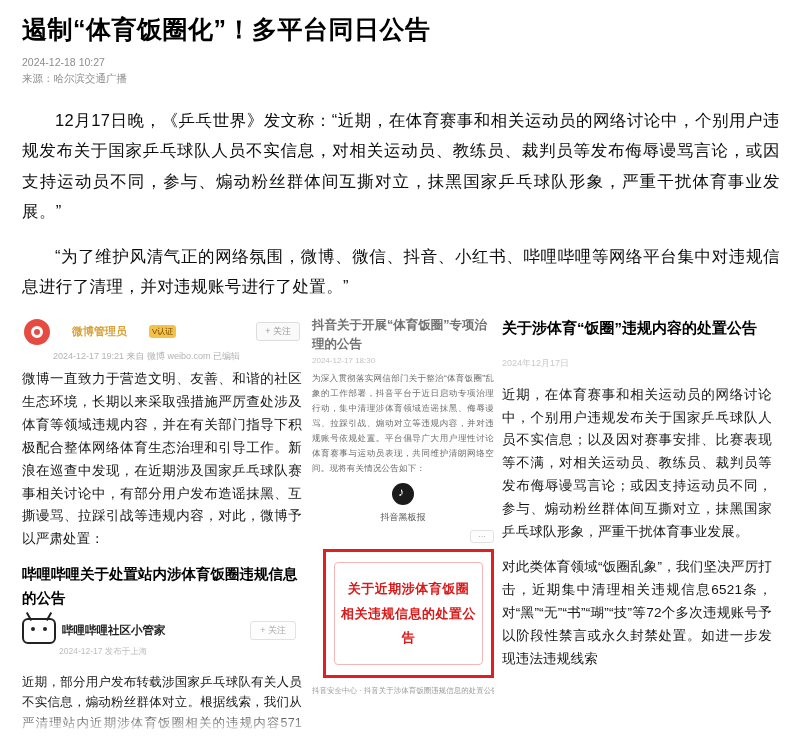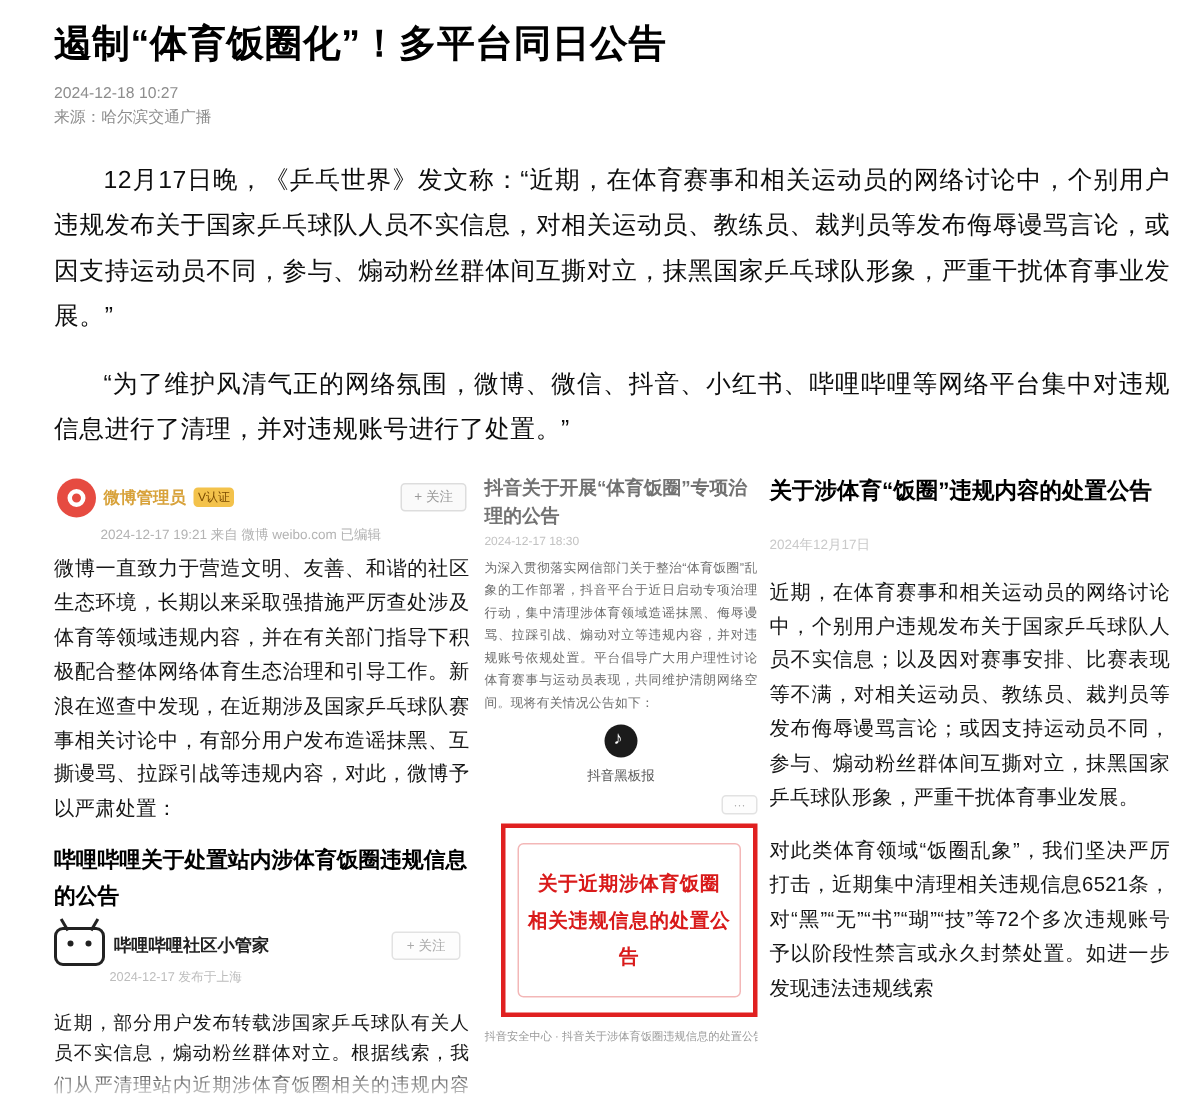--- a/index.html
+++ b/index.html
@@ -12,21 +12,21 @@
     background: #ffffff;
     font-family: "Liberation Sans", sans-serif;
     color: #111111;
     overflow: hidden;
   }
   .page {
     position: relative;
     width: 802px;
     height: 744px;
     box-sizing: border-box;
-    padding: 8px 22px 0 36px;
+    padding: 8px 22px 0 22px;
     overflow: hidden;
   }
   .headline {
     font-size: 25px;
     font-weight: bold;
     letter-spacing: 0.5px;
     line-height: 1.25;
     color: #000000;
     margin: 6px 0 10px 0;
   }
@@ -61,21 +61,21 @@
   .col {
     position: relative;
     box-sizing: border-box;
   }
   .col-a { width: 290px; padding-right: 10px; }
   .col-b { width: 190px; padding-right: 8px; }
   .col-c { width: 270px; }
   .wb-header {
     display: flex;
     align-items: center;
-    gap: 5px;
+    gap: 22px;
     padding: 3px 2px;
   }
   .wb-logo {
     width: 26px; height: 26px;
     border-radius: 50%;
     background: #e64b41;
     position: relative;
     flex: 0 0 auto;
   }
   .wb-logo::after {

